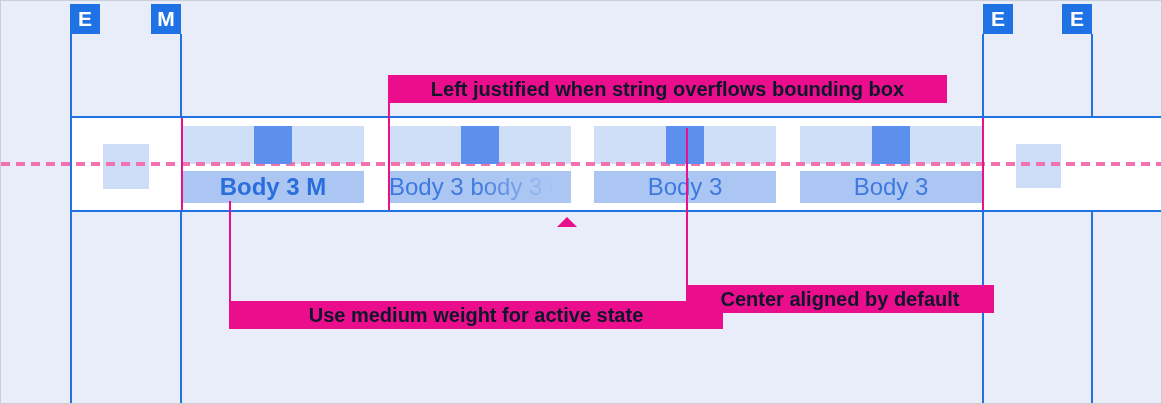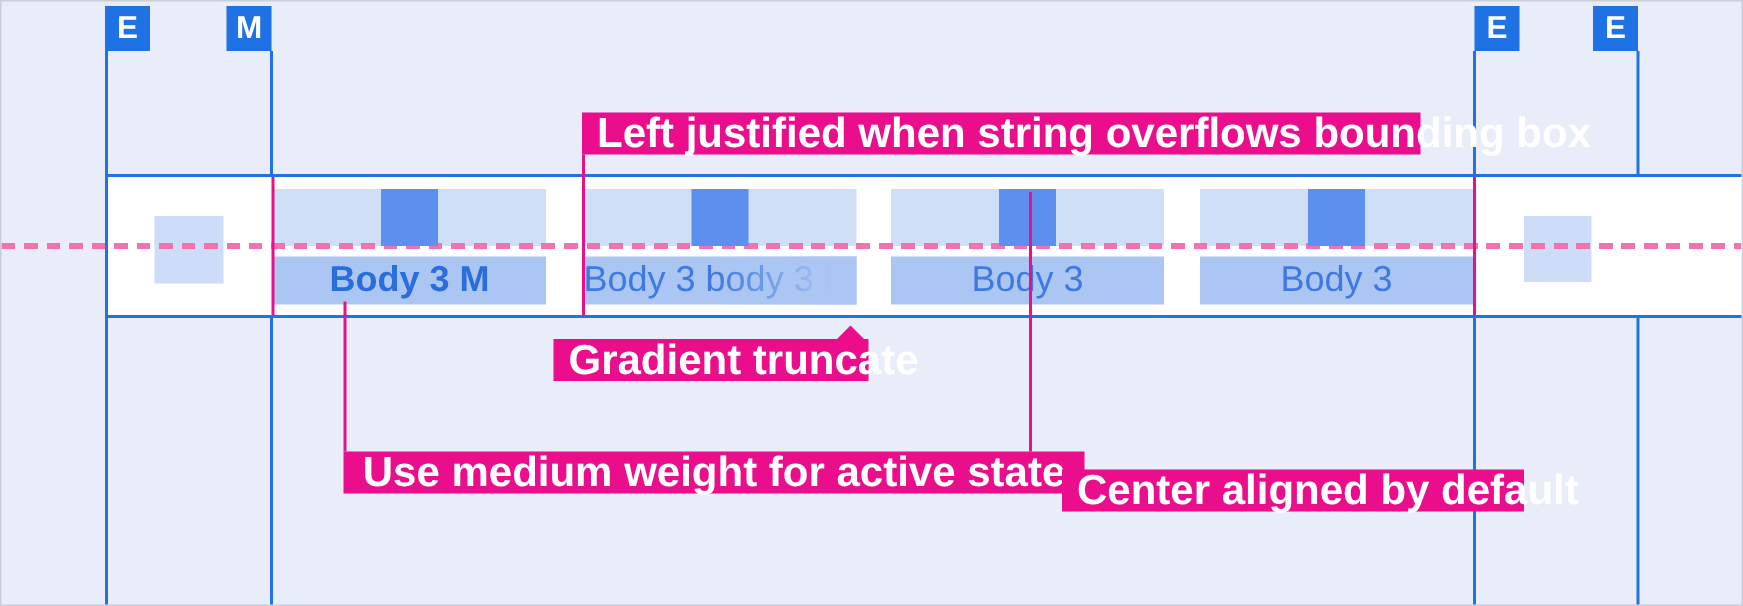--- a/index.html
+++ b/index.html
@@ -52,28 +52,28 @@
   }
   
   .pinkline{position:absolute;width:2px;background:#e8118b;z-index:8;}
   .pl-tab-start{left:179.5px;top:117px;height:92px;}
   .pl-tab-end{left:980.5px;top:117px;height:92px;}
   .pl-overflow{left:386.5px;top:102px;height:107px;}
   .pl-center{left:684.5px;top:127px;height:173px;}
   .pl-medium{left:227.5px;top:200px;height:100px;}
   
   .callout{
-    position:absolute;height:28px;background:#ea0d8c;color:#ffffff;
-    font-size:28px;font-weight:bold;line-height:28px;text-align:center;
+    position:absolute;height:28px;background:#ea0d8c;color:#0f172a;
+    font-size:20px;font-weight:bold;line-height:28px;text-align:center;
     white-space:nowrap;z-index:9;box-sizing:border-box;padding:0 10px;
   }
   .co-overflow{left:387px;top:74px;width:559px;}
   .co-gradient{left:368px;top:225px;width:210px;}
   .co-medium{left:228px;top:300px;width:494px;}
-  .co-center{left:685px;top:312px;width:308px;margin-left:22px;}
+  .co-center{left:685px;top:284px;width:308px;}
   .pointer-up{
     position:absolute;left:556px;top:216px;width:0;height:0;z-index:9;
     border-left:10px solid transparent;border-right:10px solid transparent;
     border-bottom:10px solid #ea0d8c;
   }
 </style>
 </head>
 <body>
 
 <div class="stage">
@@ -120,18 +120,17 @@
 
   <div class="centerline"></div>
 
   <div class="pinkline pl-tab-start"></div>
   <div class="pinkline pl-tab-end"></div>
   <div class="pinkline pl-overflow"></div>
   <div class="pinkline pl-center"></div>
   <div class="pinkline pl-medium"></div>
 
   <div class="callout co-overflow">Left justified when string overflows bounding box</div>
-  <div class="callout co-gradient">Gradient truncate</div>
   <div class="pointer-up"></div>
   <div class="callout co-medium">Use medium weight for active state</div>
   <div class="callout co-center">Center aligned by default</div>
 
 </div>
 
 </body></html>

